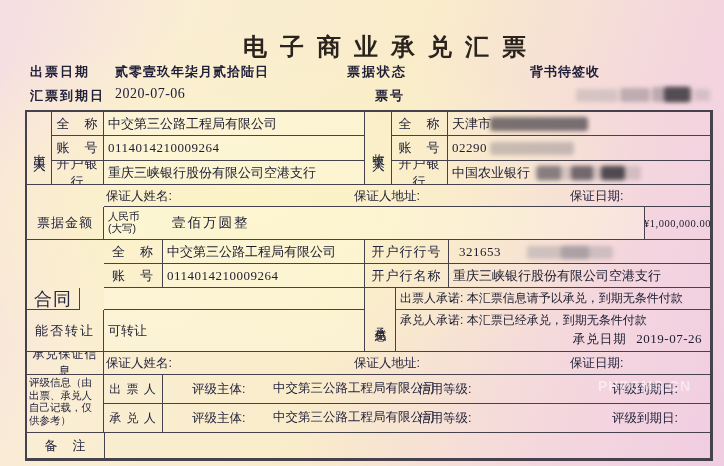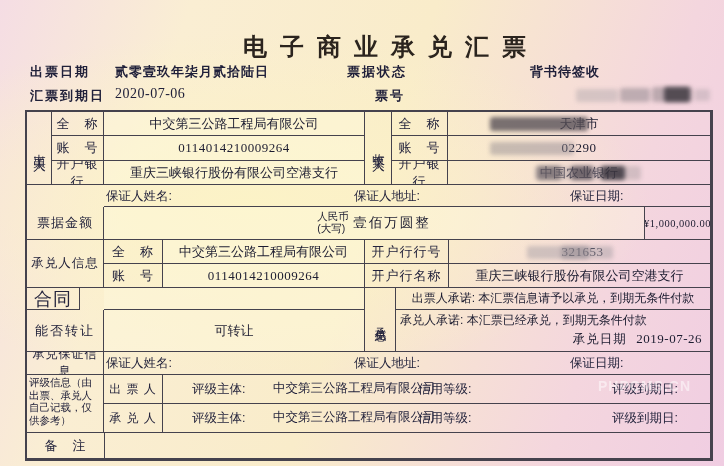--- a/index.html
+++ b/index.html
@@ -17,21 +17,21 @@
     font-size:24px;font-weight:bold;letter-spacing:13px;color:#2b241e;white-space:nowrap;
   }
   .hlab{font-size:13px;font-weight:bold;letter-spacing:2px;color:#20203a;white-space:nowrap;}
   .hval{font-size:13px;font-weight:bold;letter-spacing:1px;color:#20203a;white-space:nowrap;}
   .num{font-family:"Liberation Serif","DejaVu Serif",serif;font-weight:normal;font-size:14px;letter-spacing:0.5px;}
   #tbl{position:absolute;left:27px;top:112px;width:684px;height:347px;}
   #tbl-frame{position:absolute;left:-2px;top:-2px;width:684px;height:347px;border:2px solid #45424d;z-index:6;pointer-events:none;}
   .cell{
     position:absolute;box-sizing:border-box;
     border-right:1px solid #45424d;border-bottom:1px solid #45424d;
-    display:flex;align-items:center;padding:0 4px;font-size:13px;color:#1c1c30;overflow:hidden;justify-content:center;
+    display:flex;align-items:center;padding:0 4px;font-size:13px;color:#1c1c30;overflow:hidden;
   }
   .lab{justify-content:center;text-align:center;padding:0 1px;letter-spacing:1px;color:#23233c;}
   .vlab{writing-mode:vertical-lr;text-orientation:upright;justify-content:center;padding:0;letter-spacing:3px;font-size:12.5px;color:#23233c;}
   .vcell{background:rgba(255,252,226,0.35);}
   .free{display:block;}
   .free > span{position:absolute;top:50%;transform:translateY(-50%);white-space:nowrap;font-size:12.5px;color:#23233c;}
   .blur{position:absolute;border-radius:3px;filter:blur(2px);z-index:5;}
   .wrap2{white-space:normal;line-height:1.08;font-size:11.5px;}
   #watermark{z-index:9;color:rgba(255,255,255,0.42);text-align:left;}
   #wm-logo{font-family:"Liberation Serif","DejaVu Serif",serif;font-size:54px;font-weight:bold;letter-spacing:-6px;line-height:1;color:rgba(255,255,255,0.38);}
@@ -98,25 +98,24 @@
 
     <div class="cell free" style="left:77px;top:73px;width:607px;height:22px;">
       <span style="left:2px;">保证人姓名:</span>
       <span style="left:250px;">保证人地址:</span>
       <span style="left:466px;">保证日期:</span>
     </div>
 
     <div class="cell lab" style="left:0;top:95px;width:77px;height:33px;">票据金额</div>
     <div class="cell vcell" style="left:77px;top:95px;width:541px;height:33px;">
       <span style="font-size:10.5px;line-height:1.1;width:36px;display:inline-block;"><span>人民币</span><br><span>(大写)</span></span>
-      <span style="font-size:13.5px;letter-spacing:2px;margin-left:0;">壹佰万圆整</span>
+      <span style="font-size:13.5px;letter-spacing:2px;margin-left:28px;">壹佰万圆整</span>
     </div>
     <div class="cell num" style="left:618px;top:95px;width:66px;height:33px;font-size:10.5px;justify-content:center;padding:0 1px;">¥1,000,000.00</div>
 
-    <div class="cell lab" style="left:0;top:128px;width:77px;height:48px;font-size:12.5px;">承兑人信息</div>
     <div class="cell lab" style="left:77px;top:128px;width:59px;height:24px;">全　称</div>
     <div class="cell vcell" style="left:136px;top:128px;width:202px;height:24px;">
         <span>中交第三公路工程局有限公司</span>
       </div>
     <div class="cell lab" style="left:338px;top:128px;width:84px;height:24px;">开户行行号</div>
     <div class="cell num" style="left:422px;top:128px;width:262px;height:24px;padding-left:10px;">
       <span>321653</span>
       <div class="blur" style="left:78px;top:6px;width:86px;height:13px;background:rgba(168,160,165,0.5);"></div>
       <div class="blur" style="left:112px;top:6px;width:28px;height:13px;background:rgba(140,132,140,0.5);"></div>
     </div>

